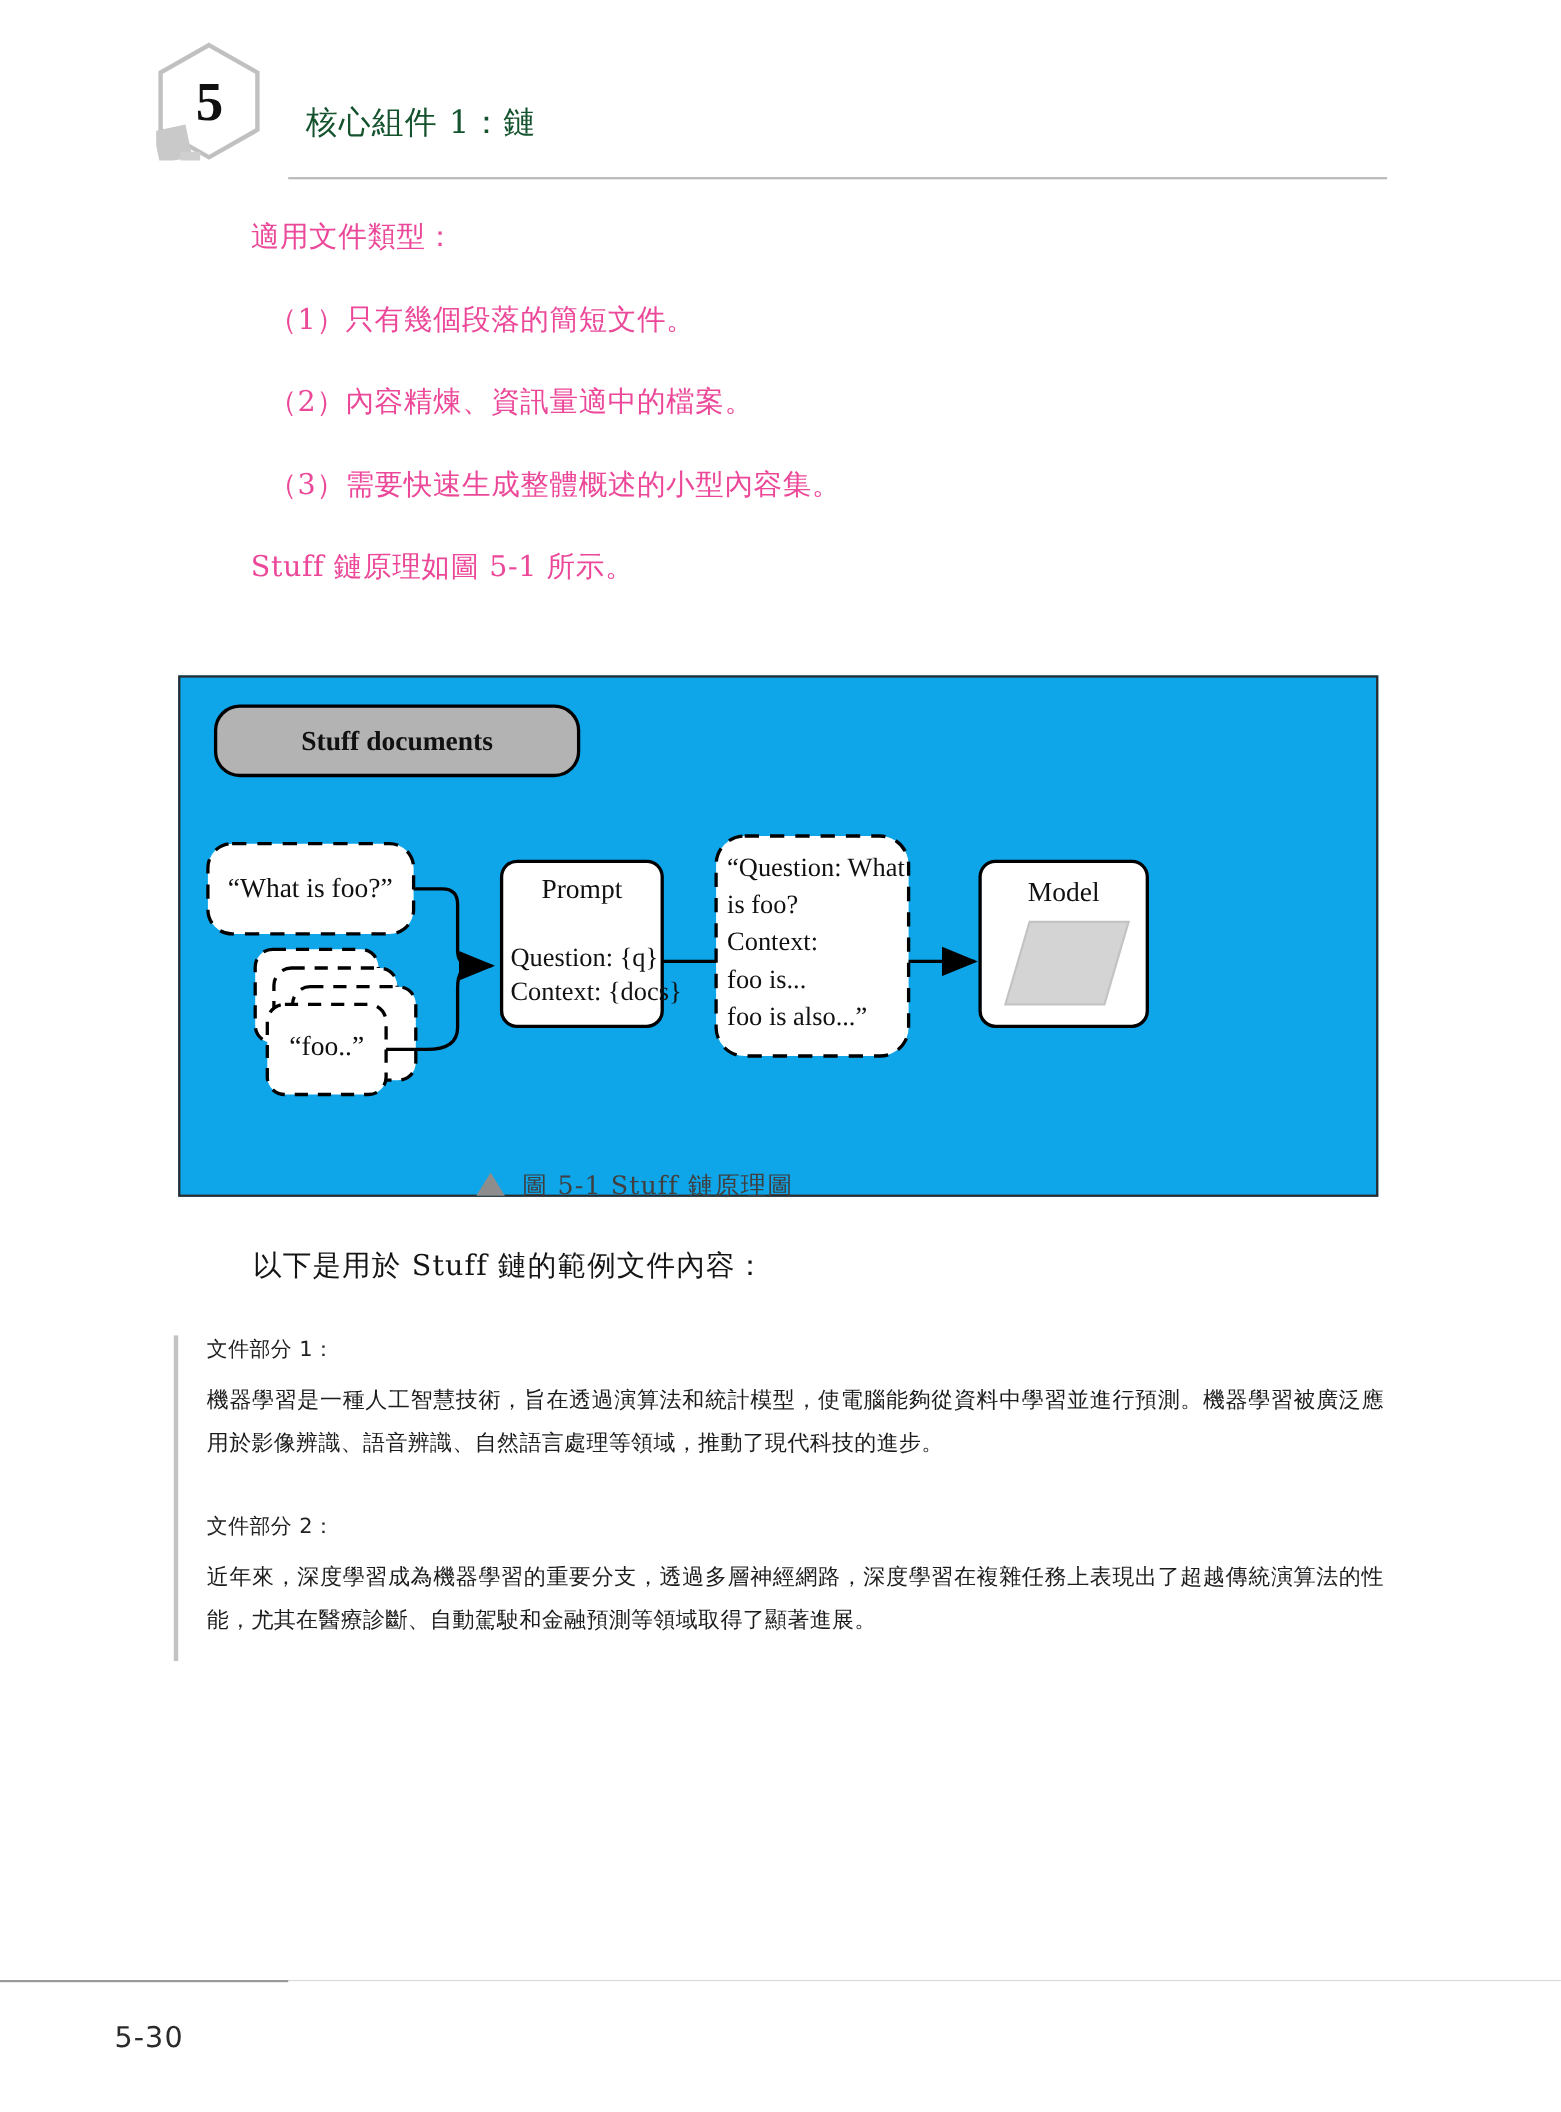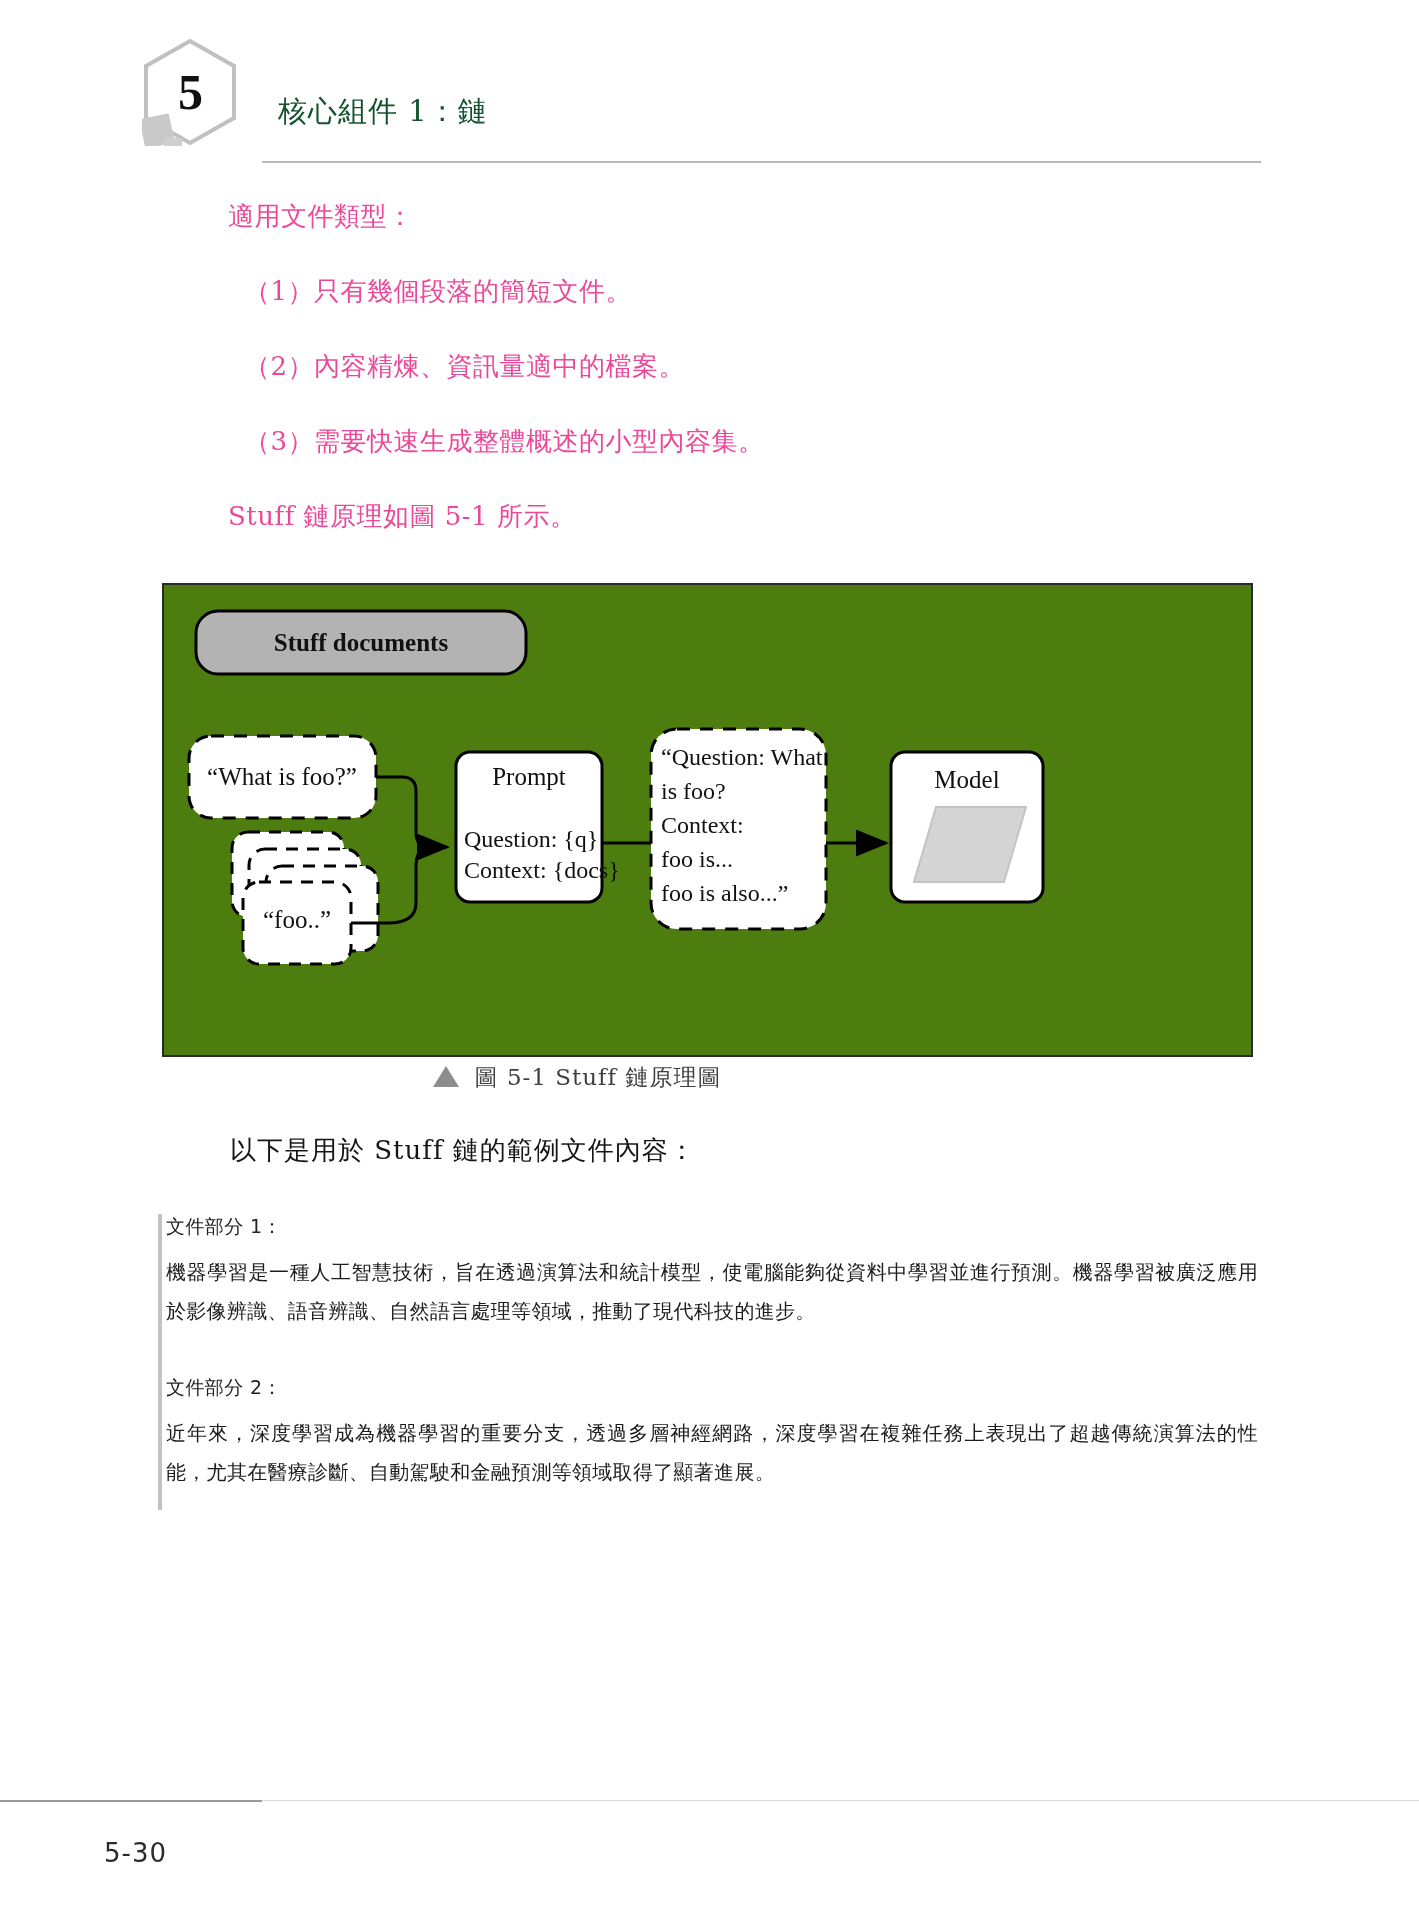--- a/index.html
+++ b/index.html
@@ -80,25 +80,25 @@
     color: #ec4899;
     margin: 0 0 36px 0;
     letter-spacing: 0.5px;
   }
   .para.indent { padding-left: 16px; }
 
   
   .figure-frame {
     position: absolute;
     left: 162px;
-    top: 583px;
+    top: 614px;
     width: 1087px;
     height: 470px;
     border: 2px solid #2b2b2b;
-    background: #4d7c0f;
+    background: #0ea5e9;
   }
   .figure-frame svg { display: block; }
 
   .figure-caption {
     position: absolute;
     left: 0;
     top: 1062px;
     width: 1154px;
     text-align: center;
     font-family: "DejaVu Serif", serif;
@@ -128,21 +128,21 @@
     white-space: nowrap;
   }
 
   
   .sample-block {
     position: absolute;
     left: 158px;
     top: 1214px;
     width: 1100px;
     border-left: 4px solid #c2c2c2;
-    padding-left: 4px;
+    padding-left: 26px;
     box-sizing: border-box;
     padding-bottom: 18px;
   }
   .sample-item { margin-bottom: 44px; }
   .sample-item:last-child { margin-bottom: 0; }
   .sample-label {
     font-family: "DejaVu Sans", sans-serif;
     font-size: 19px;
     color: #222;
     margin-bottom: 13px;

